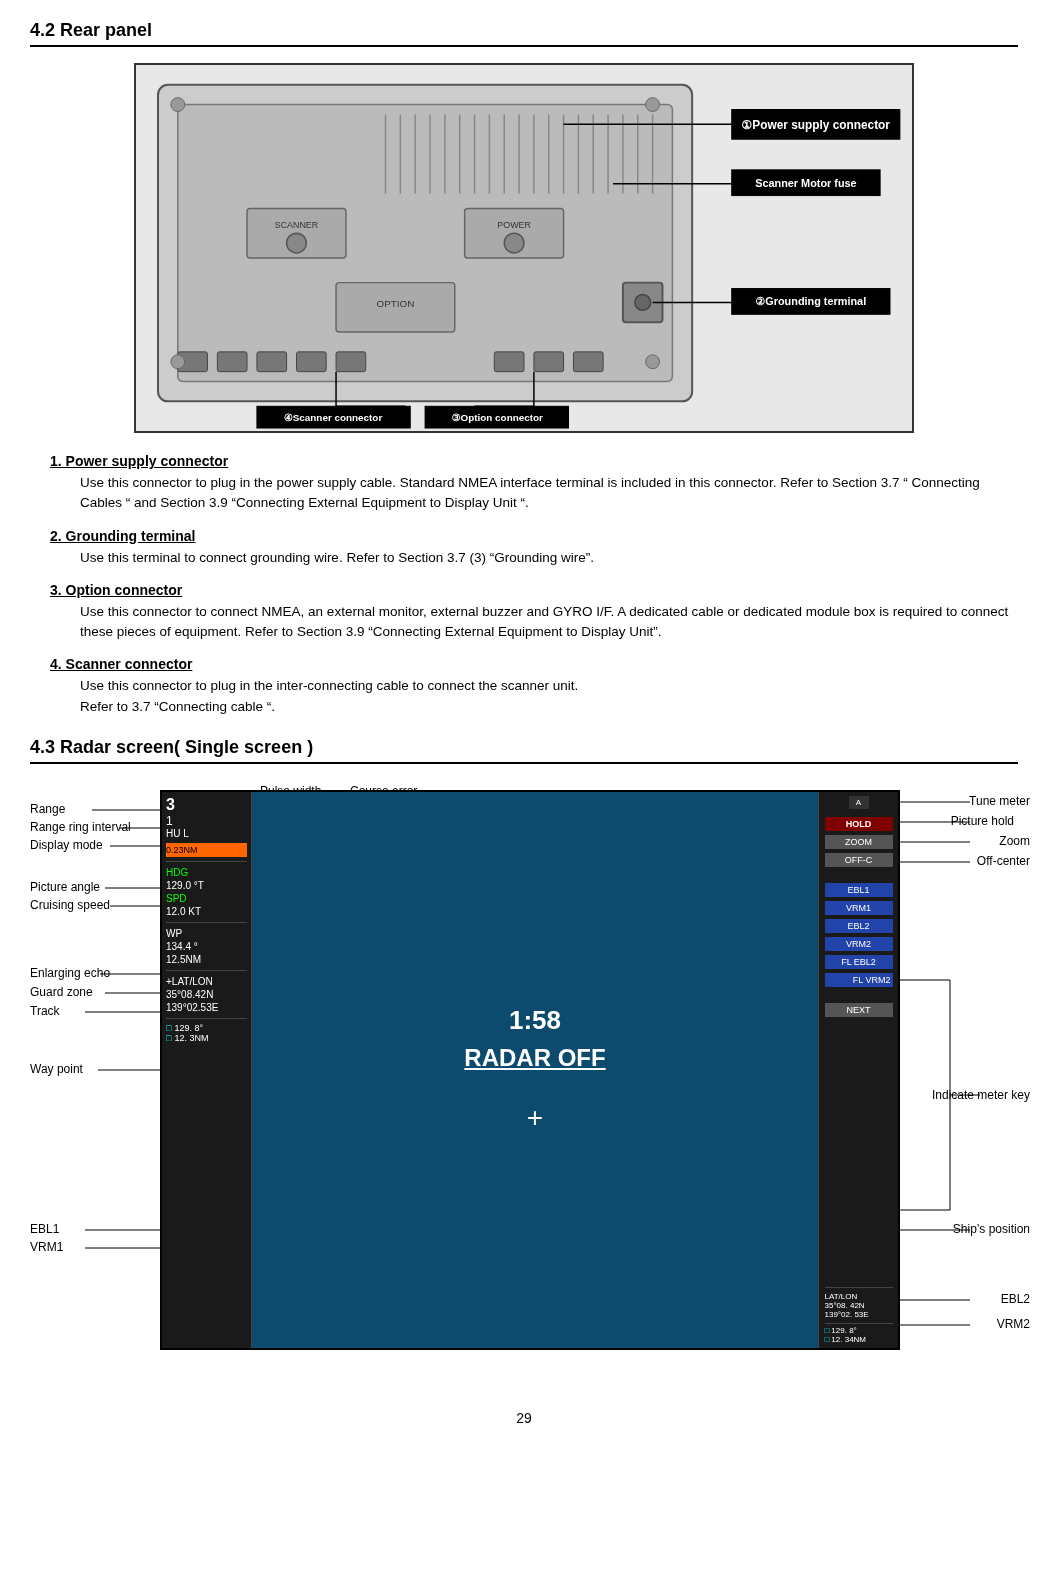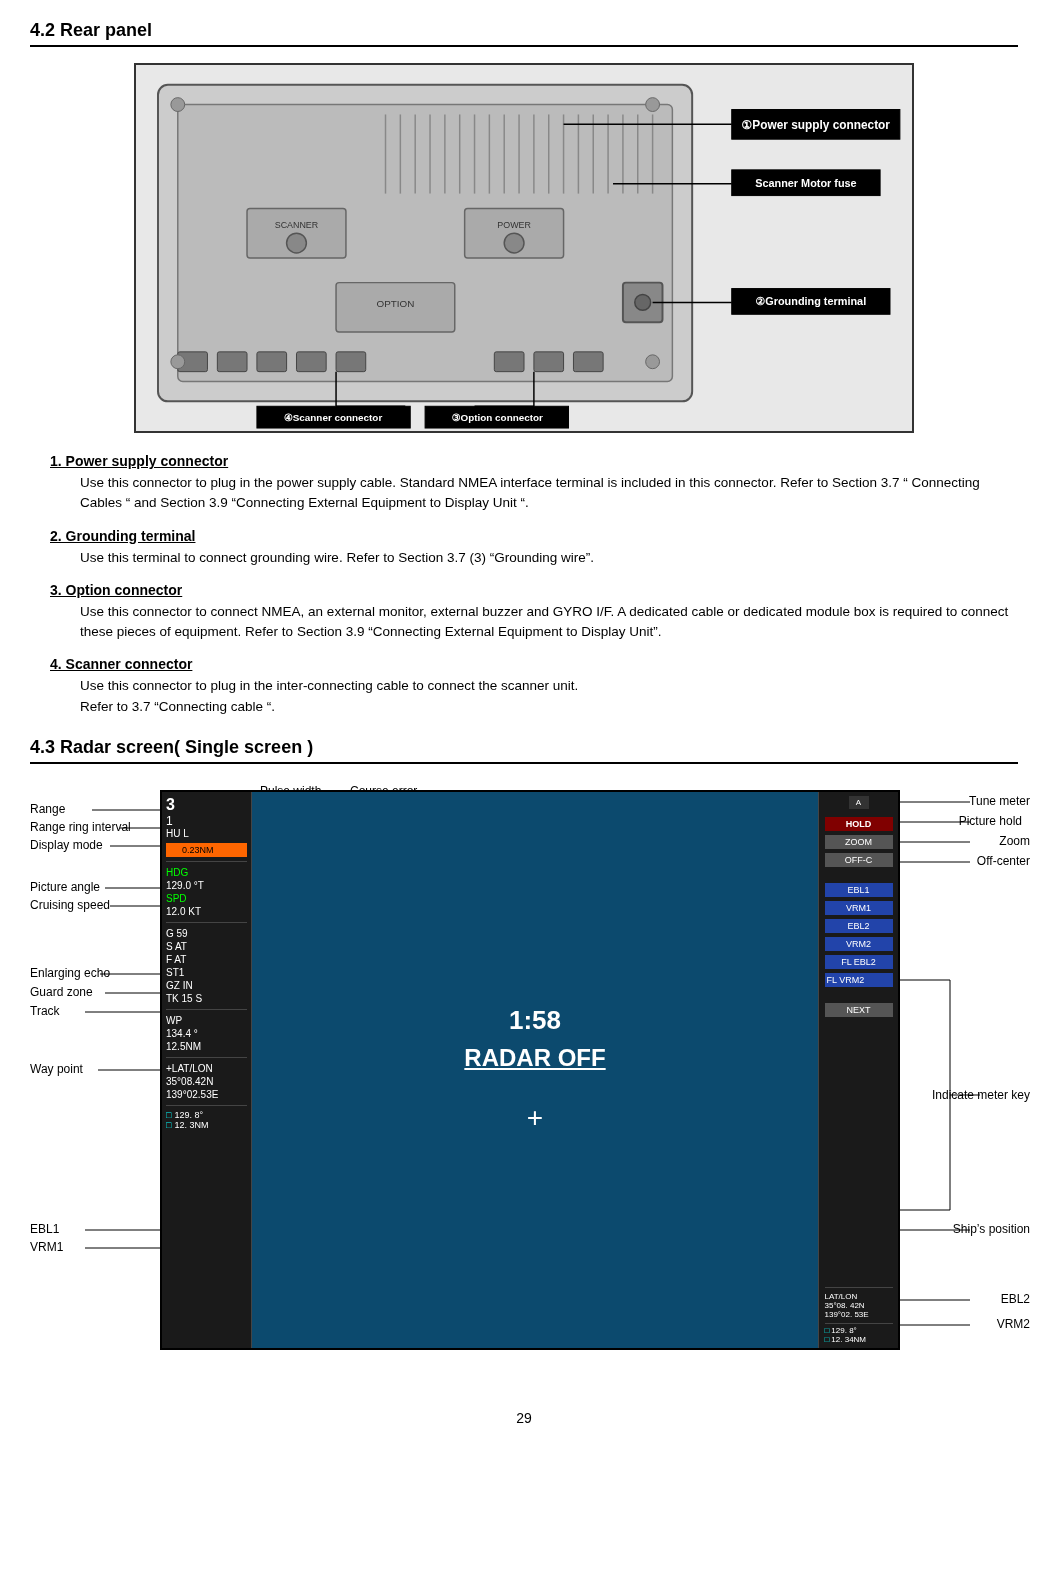--- a/index.html
+++ b/index.html
@@ -369,52 +369,44 @@
     <div style="position:absolute; left:160px; top:438px; font-size:12px;">Cross cursor</div>
     <div style="position:absolute; left:170px; top:490px; font-size:12px; line-height:1.4;">
       <span>Cross cursor position</span><br>
       <span>(LAT/LON or Distance/Bearing)</span>
     </div>
 
     <div style="position:absolute; left:230px; top:4px; font-size:12px;">Pulse width</div>
     <div style="position:absolute; left:320px; top:4px; font-size:12px;">Course error</div>
 
     <div style="position:absolute; right:0; top:14px; font-size:12px;">Tune meter</div>
-    <div style="position:absolute; right:8px; top:34px; font-size:12px;">Picture hold</div>
+    <div style="position:absolute; right:16px; top:34px; font-size:12px;">Picture hold</div>
     <div style="position:absolute; right:0; top:54px; font-size:12px;">Zoom</div>
     <div style="position:absolute; right:0; top:74px; font-size:12px;">Off-center</div>
     <div style="position:absolute; right:0; top:308px; font-size:12px;">Indicate meter key</div>
     <div style="position:absolute; right:0; top:442px; font-size:12px;">Ship’s position</div>
     <div style="position:absolute; right:0; top:512px; font-size:12px;">EBL2</div>
     <div style="position:absolute; right:0; top:537px; font-size:12px;">VRM2</div>
 
     <div class="radar-display" style="position:absolute; left:130px; top:10px;">
 
       <div class="radar-left-panel">
         <div class="range-info">
           <span class="white-text" style="font-size:16px; font-weight:bold;">3</span><br>
           <span class="white-text" style="font-size:12px;">1</span><br>
           <span class="white-text" style="font-size:10px;">HU    L</span>
         </div>
-        <div style="background:#ff6600; padding:2px 16px; margin-top:2px; font-size:9px; color:#000;">
+        <div style="background:#ff6600; padding:2px 0; margin-top:2px; font-size:9px; color:#000;">
           <span>0.23NM</span>
         </div>
         <div class="info-block">
           <div class="info-line green-text">HDG</div>
           <div class="info-line white-text">129.0 °T</div>
           <div class="info-line green-text">SPD</div>
           <div class="info-line white-text">12.0 KT</div>
-        </div>
-        <div class="info-block">
-          <div class="info-line white-text">G    59</div>
-          <div class="info-line white-text">S    AT</div>
-          <div class="info-line white-text">F    AT</div>
-          <div class="info-line white-text">ST1</div>
-          <div class="info-line white-text">GZ    IN</div>
-          <div class="info-line white-text">TK    15 S</div>
         </div>
         <div class="info-block">
           <div class="info-line white-text">WP</div>
           <div class="info-line white-text">134.4 °</div>
           <div class="info-line white-text">12.5NM</div>
         </div>
         <div class="info-block">
           <div class="info-line white-text">+LAT/LON</div>
           <div class="info-line white-text">35°08.42N</div>
           <div class="info-line white-text">139°02.53E</div>
@@ -445,21 +437,21 @@
         </div>
         <div style="width:68px; background:#800000; color:#fff; font-size:9px; text-align:center; padding:2px; font-weight:bold;">HOLD</div>
         <div style="width:68px; background:#555; color:#fff; font-size:9px; text-align:center; padding:2px;">ZOOM</div>
         <div style="width:68px; background:#555; color:#fff; font-size:9px; text-align:center; padding:2px;">OFF-C</div>
         <div style="width:68px; height:8px;"></div>
         <div style="width:68px; background:#2244aa; color:#fff; font-size:9px; text-align:center; padding:2px;">EBL1</div>
         <div style="width:68px; background:#2244aa; color:#fff; font-size:9px; text-align:center; padding:2px;">VRM1</div>
         <div style="width:68px; background:#2244aa; color:#fff; font-size:9px; text-align:center; padding:2px;">EBL2</div>
         <div style="width:68px; background:#2244aa; color:#fff; font-size:9px; text-align:center; padding:2px;">VRM2</div>
         <div style="width:68px; background:#2244aa; color:#fff; font-size:9px; text-align:center; padding:2px;">FL EBL2</div>
-        <div style="width:68px; background:#2244aa; color:#fff; font-size:9px; text-align:left; padding:2px;">FL VRM2</div>
+        <div style="width:68px; background:#2244aa; color:#fff; font-size:9px; text-align:right; padding:2px;">FL VRM2</div>
         <div style="width:68px; height:8px;"></div>
         <div style="width:68px; background:#555; color:#fff; font-size:9px; text-align:center; padding:2px;">NEXT</div>
         <div style="flex:1;"></div>
 
         <div style="width:68px; border-top:1px solid #444; padding-top:4px;">
           <div style="color:#fff; font-size:8px;">LAT/LON</div>
           <div style="color:#fff; font-size:8px;">35°08. 42N</div>
           <div style="color:#fff; font-size:8px;">139°02. 53E</div>
         </div>
         <div style="width:68px; border-top:1px solid #444; padding-top:2px;">

